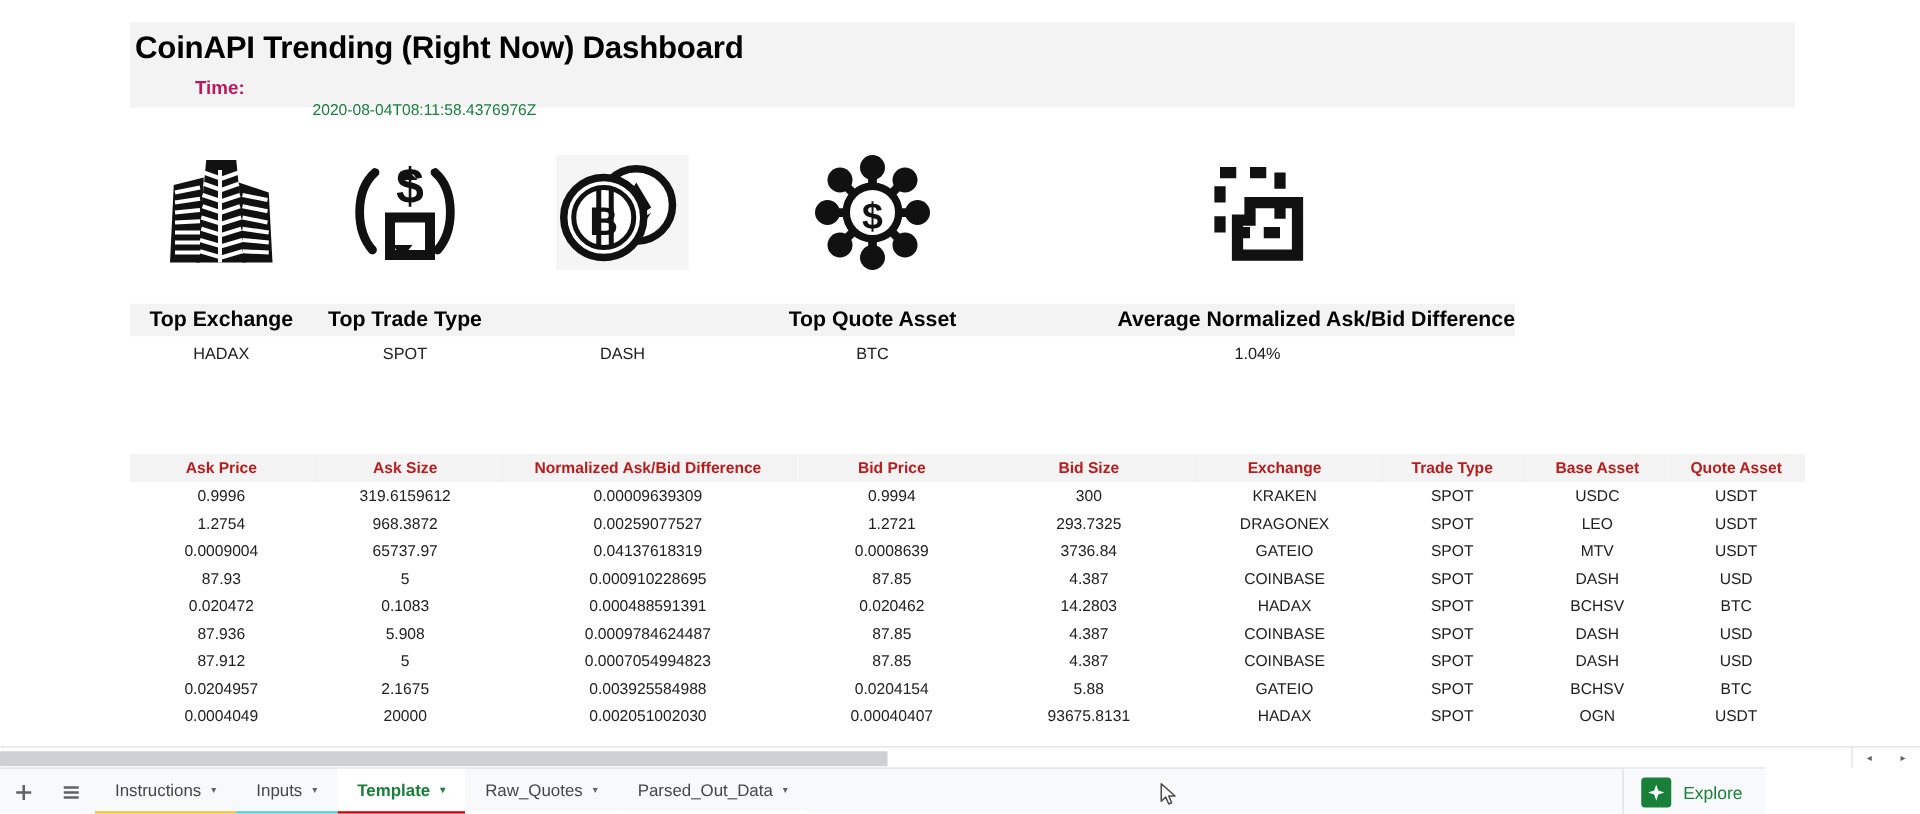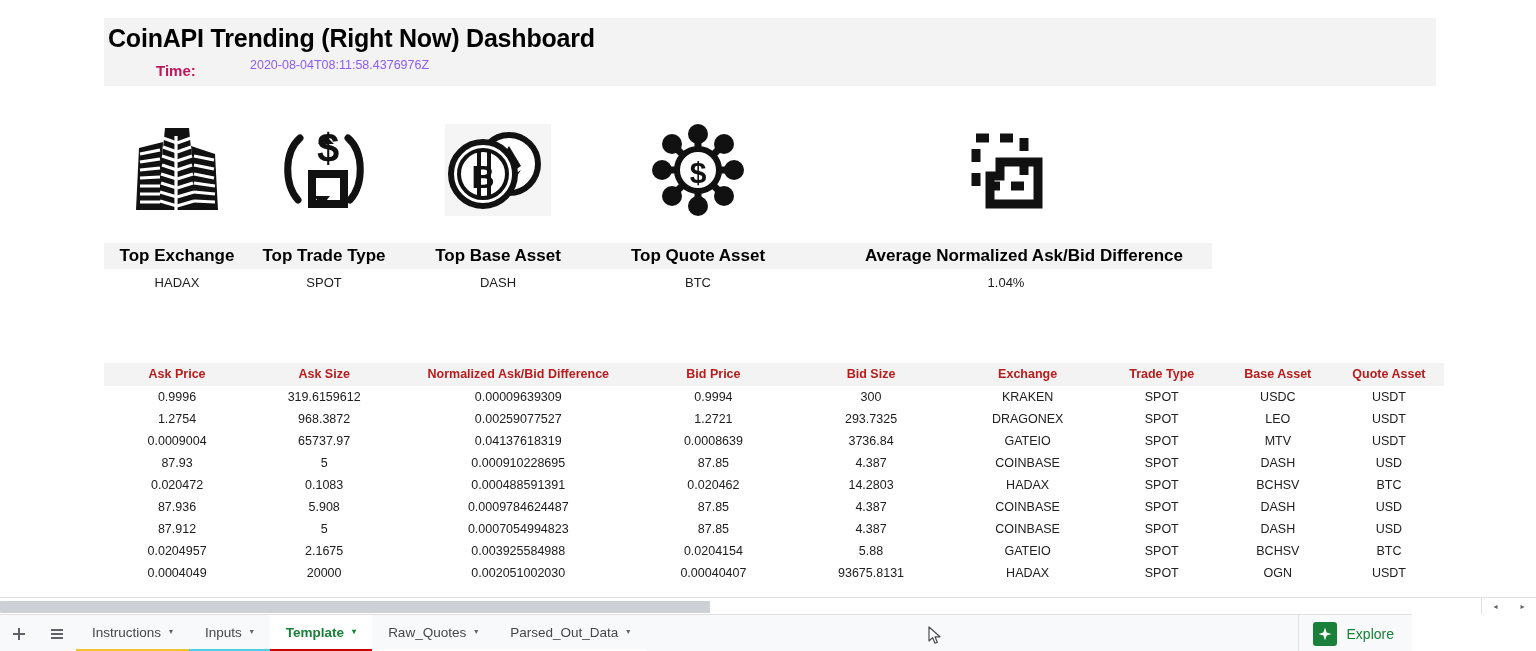--- a/index.html
+++ b/index.html
@@ -49,23 +49,23 @@
     position: absolute;
     left: 156px;
     top: 62px;
     font-size: 15px;
     font-weight: bold;
     color: #be185d;
   }
   .time-value {
     position: absolute;
     left: 250px;
-    top: 58px;
+    top: 81px;
     font-size: 12.5px;
-    color: #8b5cf6;
+    color: #15803d;
   }
 
   
   .kpi-icons {
     position: absolute;
     left: 104px;
     top: 100px;
     width: 1110px;
     height: 140px;
   }
@@ -377,23 +377,22 @@
           <path d="M44 40 L82 40 L82 82 L34 82 L34 54 L44 54 Z" fill="none" stroke="#111111" stroke-width="9" stroke-linejoin="miter"></path>
         </svg>
       </div>
 
     </div>
 
     <div class="kpi-label-band"></div>
 
     <div class="kpi-label" style="left:104px;width:146px;">Top Exchange</div>
     <div class="kpi-label" style="left:250px;width:148px;">Top Trade Type</div>
-    <div class="kpi-label" style="left:398px;width:200px;">Top Base Asset</div>
     <div class="kpi-label" style="left:598px;width:200px;">Top Quote Asset</div>
-    <div class="kpi-label" style="left:816px;width:416px;">Average Normalized Ask/Bid Difference</div>
+    <div class="kpi-label" style="left:796px;width:416px;text-align:right;">Average Normalized Ask/Bid Difference</div>
 
     <div class="kpi-value" style="left:104px;width:146px;">HADAX</div>
     <div class="kpi-value" style="left:250px;width:148px;">SPOT</div>
     <div class="kpi-value" style="left:398px;width:200px;">DASH</div>
     <div class="kpi-value" style="left:598px;width:200px;">BTC</div>
     <div class="kpi-value" style="left:798px;width:416px;">1.04%</div>
 
     <table class="data-table">
       <colgroup>
         <col class="col-ask-price">

